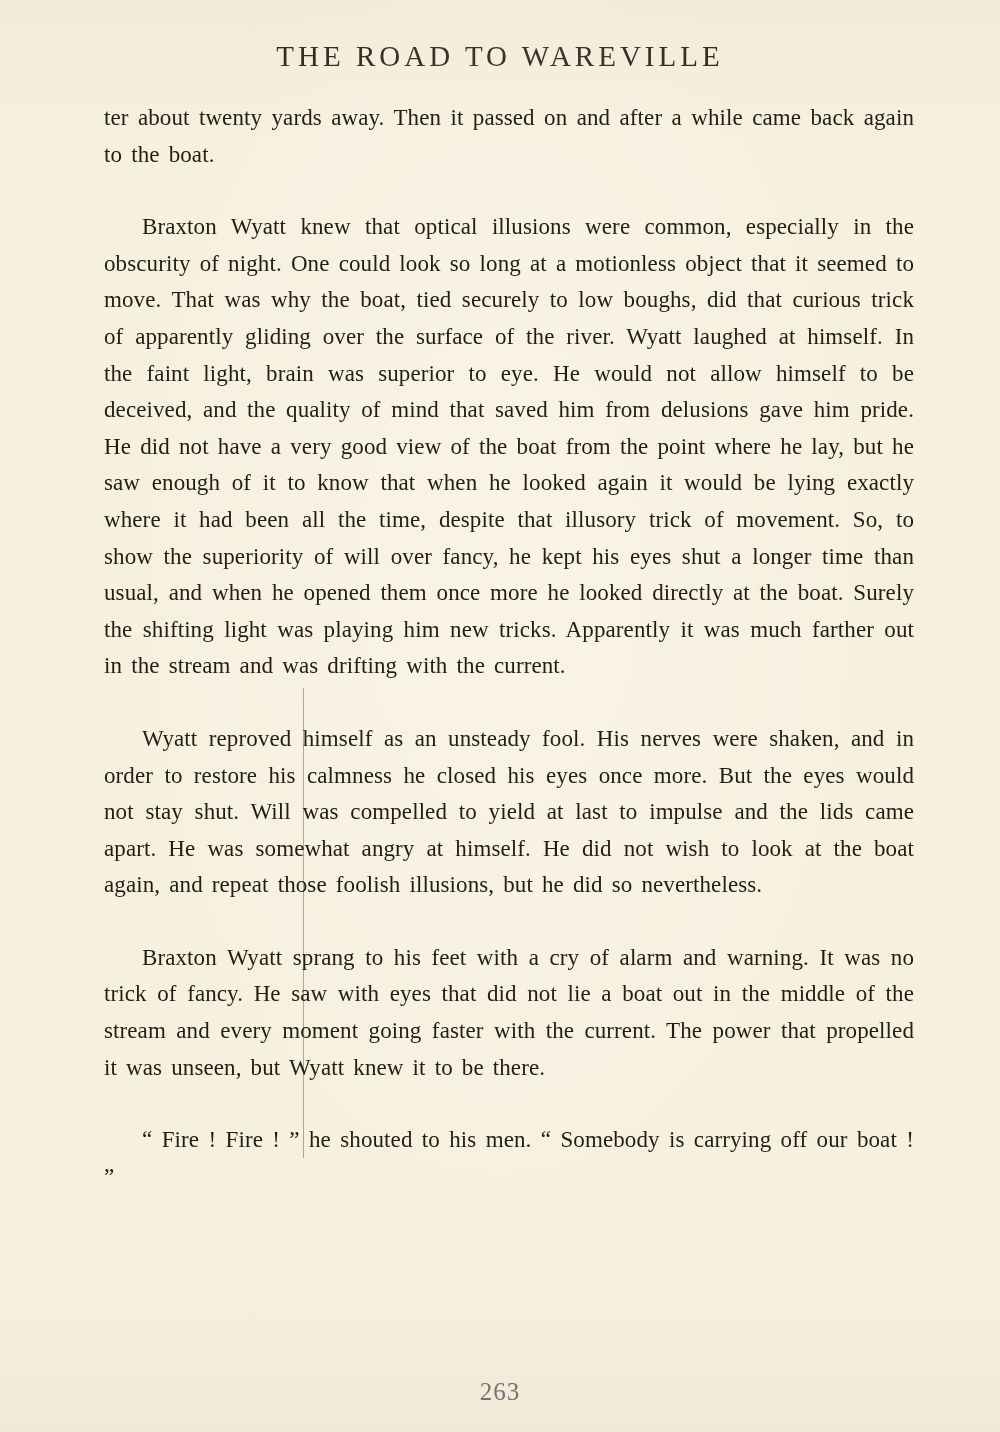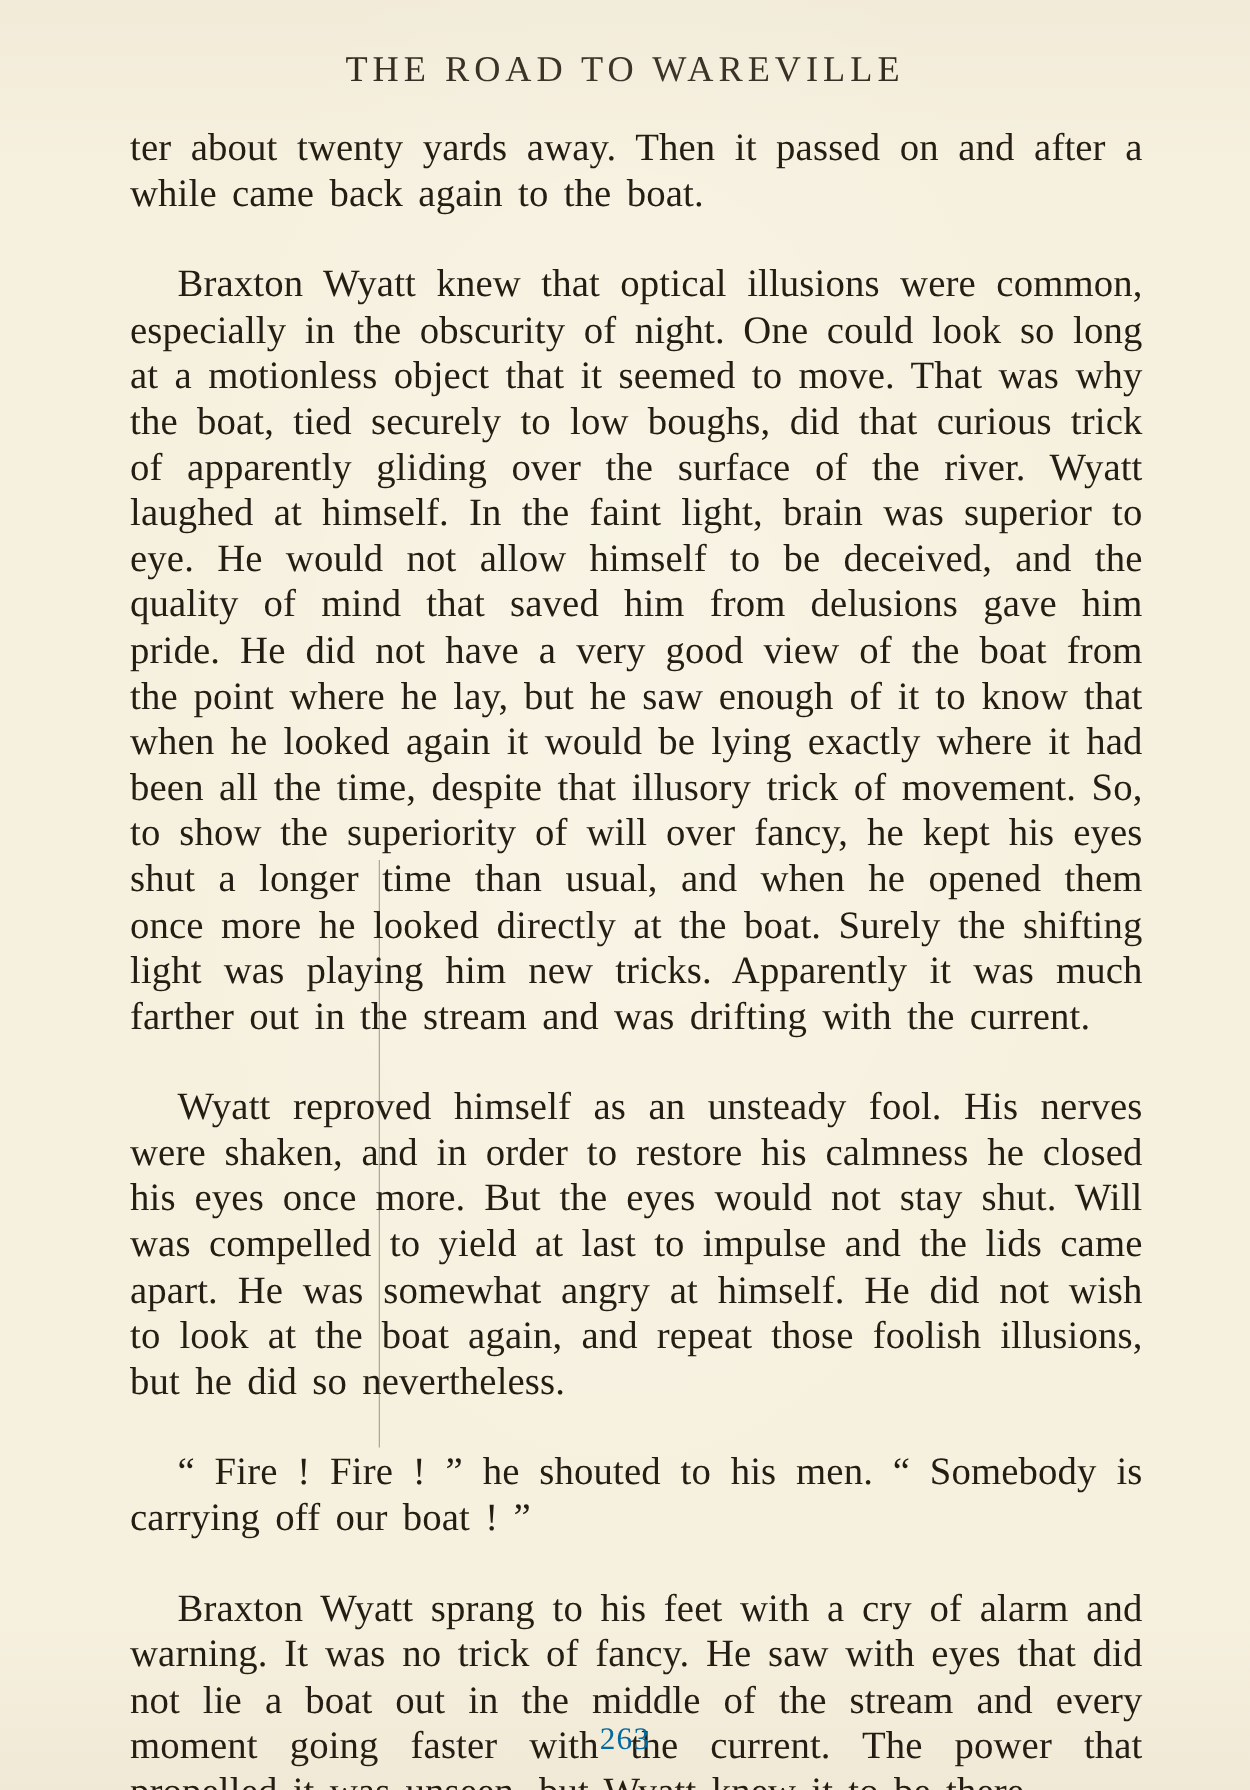--- a/index.html
+++ b/index.html
@@ -29,39 +29,39 @@
     color: #2b2318;
   }
   .body-block {
     position: absolute;
     top: 100px;
     left: 104px;
     right: 86px;
   }
   .para {
     margin: 0;
-    font-size: 31px;
+    font-size: 23px;
     line-height: 36.6px;
     text-align: justify;
     word-spacing: 0.14em;
     letter-spacing: 0.1px;
   }
   .para.indent {
     text-indent: 38px;
     margin-top: 36px;
   }
   .folio {
     position: absolute;
     bottom: 26px;
     left: 0;
     width: 100%;
     text-align: center;
     font-size: 25px;
     letter-spacing: 1px;
-    color: #0369a1;
+    color: #737373;
   }
   .scan-crease {
     position: absolute;
     left: 303px;
     top: 688px;
     width: 1px;
     height: 470px;
     background: rgba(40, 30, 20, 0.35);
     pointer-events: none;
   }
@@ -77,18 +77,18 @@
 </head>
 <body>
 
 <div class="page">
   <div class="paper-texture"></div>
   <h1 class="running-head">THE ROAD TO WAREVILLE</h1>
   <div class="body-block" id="paragraphs">
       <p class="para">ter about twenty yards away.  Then it passed on and after a while came back again to the boat.</p>
       <p class="para indent">Braxton Wyatt knew that optical illusions were common, especially in the obscurity of night.  One could look so long at a motionless object that it seemed to move.  That was why the boat, tied securely to low boughs, did that curious trick of apparently gliding over the surface of the river.  Wyatt laughed at himself.  In the faint light, brain was superior to eye.  He would not allow himself to be deceived, and the quality of mind that saved him from delusions gave him pride.  He did not have a very good view of the boat from the point where he lay, but he saw enough of it to know that when he looked again it would be lying exactly where it had been all the time, despite that illusory trick of movement.  So, to show the superiority of will over fancy, he kept his eyes shut a longer time than usual, and when he opened them once more he looked directly at the boat.  Surely the shifting light was playing him new tricks.  Apparently it was much farther out in the stream and was drifting with the current.</p>
       <p class="para indent">Wyatt reproved himself as an unsteady fool.  His nerves were shaken, and in order to restore his calmness he closed his eyes once more.  But the eyes would not stay shut.  Will was compelled to yield at last to impulse and the lids came apart.  He was somewhat angry at himself.  He did not wish to look at the boat again, and repeat those foolish illusions, but he did so nevertheless.</p>
+      <p class="para indent">Braxton Wyatt sprang to his feet with a cry of alarm and warning.  It was no trick of fancy.  He saw with eyes that did not lie a boat out in the middle of the stream and every moment going faster with the current.  The power that propelled it was unseen, but Wyatt knew it to be there.</p>
       <p class="para indent">“ Fire !   Fire ! ” he shouted to his men.   “ Somebody is carrying off our boat ! ”</p>
-      <p class="para indent">Braxton Wyatt sprang to his feet with a cry of alarm and warning.  It was no trick of fancy.  He saw with eyes that did not lie a boat out in the middle of the stream and every moment going faster with the current.  The power that propelled it was unseen, but Wyatt knew it to be there.</p>
     </div>
   <div class="scan-crease"></div>
   <div class="folio">263</div>
 </div>
 
 </body></html>

